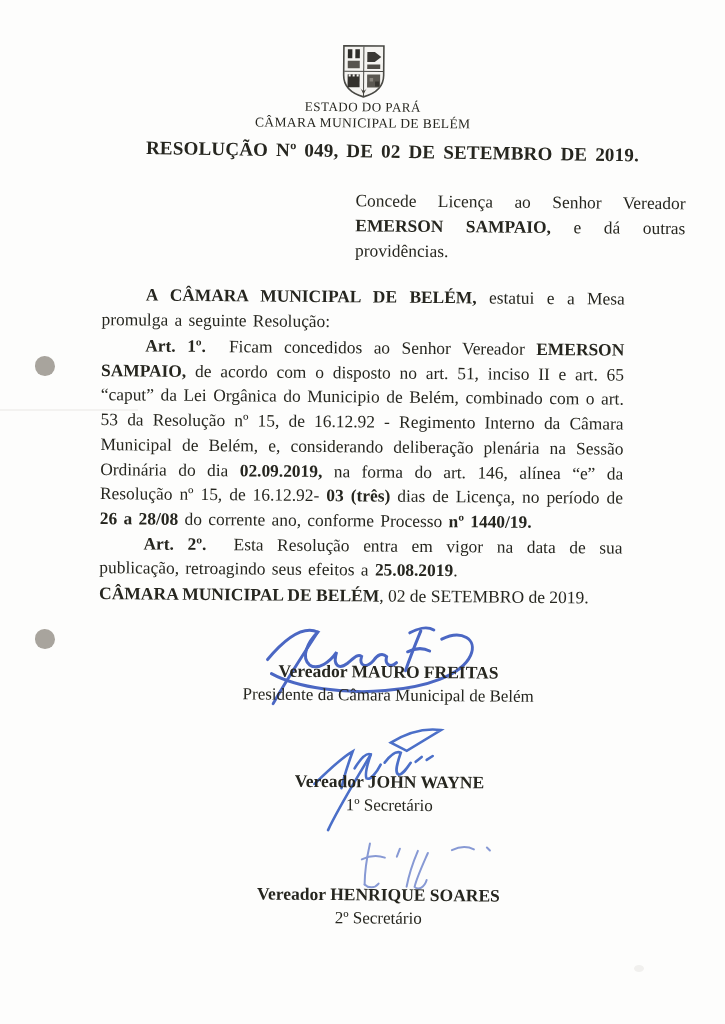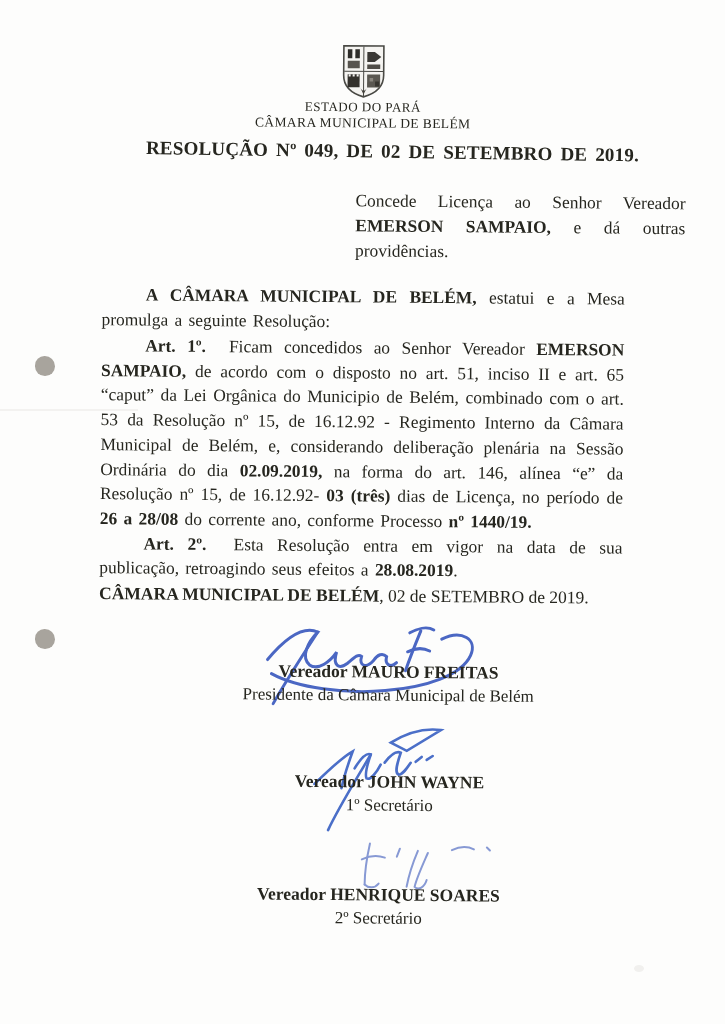--- a/index.html
+++ b/index.html
@@ -100,21 +100,21 @@
     </header>
 
     <h1 class="title">RESOLUÇÃO Nº 049, DE 02 DE SETEMBRO DE 2019.</h1>
 
     <div class="summary"><span>Concede Licença ao Senhor Vereador </span><span class="b">EMERSON SAMPAIO,</span><span> e dá outras providências.</span></div>
 
     <div class="preamble"><span class="b">A CÂMARA MUNICIPAL DE BELÉM,</span><span> estatui e a Mesa promulga a seguinte Resolução:</span></div>
 
     <div class="bodytext">
       <p><span class="b">Art. 1º.</span><span>&nbsp; Ficam concedidos ao Senhor Vereador </span><span class="b">EMERSON SAMPAIO,</span><span> de acordo com o disposto no art. 51, inciso II e art. 65 “caput” da Lei Orgânica do Municipio de Belém, combinado com o art. 53 da Resolução nº 15, de 16.12.92 - Regimento Interno da Câmara Municipal de Belém, e, considerando deliberação plenária na Sessão Ordinária do dia </span><span class="b">02.09.2019,</span><span> na forma do art. 146, alínea “e” da Resolução nº 15, de 16.12.92- </span><span class="b">03 (três)</span><span> dias de Licença, no período de </span><span class="b">26 a 28/08</span><span> do corrente ano, conforme Processo </span><span class="b">nº 1440/19.</span></p>
-      <p><span class="b">Art. 2º.</span><span>&nbsp; Esta Resolução entra em vigor na data de sua publicação, retroagindo seus efeitos a </span><span class="b">28.08.2019</span><span>.</span></p>
+      <p><span class="b">Art. 2º.</span><span>&nbsp; Esta Resolução entra em vigor na data de sua publicação, retroagindo seus efeitos a </span><span class="b">25.08.2019</span><span>.</span></p>
     </div>
 
     <div class="dateline"><span class="b">CÂMARA MUNICIPAL DE BELÉM</span><span>, 02 de SETEMBRO de 2019.</span></div>
 
     <svg class="sig sig1" width="250" height="100" viewBox="0 0 250 100" fill="none" stroke="#3c5bbf" stroke-width="3" stroke-linecap="round" opacity="0.92">
       <path d="M10,50 C28,28 46,16 60,22 C50,32 43,47 52,55 C61,61 73,51 79,42 C75,55 81,60 90,53 C96,48 100,43 104,46 C101,56 109,58 116,50 C120,44 125,42 129,46 C127,54 133,58 139,52"></path>
       <path d="M152,22 C159,18 169,15 176,19"></path>
       <path d="M163,20 C157,35 152,48 148,60"></path>
       <path d="M150,41 C158,37 166,37 172,40"></path>
       <path d="M184,28 C204,18 220,28 213,44 C204,64 170,76 128,80 C88,84 40,78 14,64"></path>

